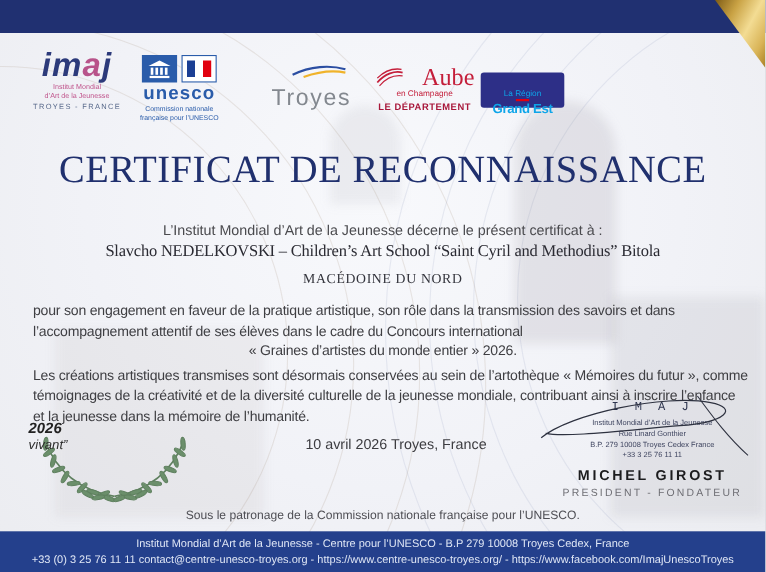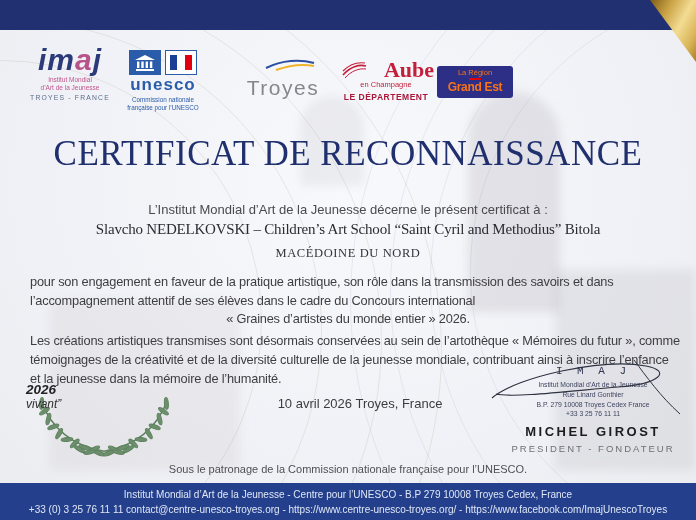--- a/index.html
+++ b/index.html
@@ -48,21 +48,21 @@
 
   .troyes{left:233px;top:58px;width:100px;text-align:center;}
   .troyes-name{font-size:21px;color:#83888f;letter-spacing:1.5px;font-weight:normal;}
 
   .aube{left:338px;top:60px;width:96px;text-align:center;}
   .aube-name{font-size:22px;color:#c41e3a;font-family:"Liberation Serif",serif;line-height:0.9;}
   .aube-sub{font-size:7.5px;color:#c41e3a;margin-top:0;}
   .aube-dept{font-size:8.5px;font-weight:bold;color:#a8173a;letter-spacing:0.5px;margin-top:3px;}
 
   .grandest{left:437px;top:66px;width:76px;height:32px;background:#2d2f87;border-radius:3px;
-    color:#f97316;text-align:center;padding-top:3px;box-sizing:border-box;}
+    color:#0ea5e9;text-align:center;padding-top:15px;box-sizing:border-box;}
   .ge-line1{font-size:7.5px;line-height:1;}
   .ge-mark{width:12px;height:2px;background:#e1000f;margin:1px auto 1px auto;}
   .ge-line2{font-size:12px;font-weight:bold;line-height:1;letter-spacing:-0.3px;}
 
   
   .title{position:absolute;top:134px;left:0;width:100%;text-align:center;z-index:5;
     font-family:Liberation Serif, serif;font-size:35px;color:#20306e;letter-spacing:0.5px;}
   .intro{position:absolute;top:202px;left:0;width:100%;text-align:center;z-index:5;
     font-size:13px;color:#4a4a4e;}
   .recipient{position:absolute;top:221px;left:0;width:100%;text-align:center;z-index:5;
@@ -152,21 +152,21 @@
 
   <div class="logo troyes">
     <svg width="70" height="14" viewBox="0 0 70 14">
       <path d="M18,10 C34,2 52,1 66,5" stroke="#2b4ea2" stroke-width="2" fill="none"></path>
       <path d="M28,12 C42,7 56,6 66,8" stroke="#f0b32a" stroke-width="2" fill="none"></path>
     </svg>
     <div class="troyes-name">Troyes</div>
   </div>
 
   <div class="logo aube">
-    <div style="display:flex;align-items:center;justify-content:flex-end;gap:17px;font-weight:bold;">
+    <div style="display:flex;align-items:center;justify-content:center;gap:17px;">
       <svg width="26" height="18" viewBox="0 0 26 18">
         <path d="M2,14 C9,6 18,3 25,5" stroke="#c41e3a" stroke-width="1.6" fill="none"></path>
         <path d="M2,10 C9,3 17,1 24,2" stroke="#c41e3a" stroke-width="1.2" fill="none"></path>
         <path d="M4,17 C10,10 18,7 25,8" stroke="#c41e3a" stroke-width="1" fill="none"></path>
       </svg>
       <span class="aube-name">Aube</span>
     </div>
     <div class="aube-sub">en Champagne</div>
     <div class="aube-dept">LE DÉPARTEMENT</div>
   </div>

